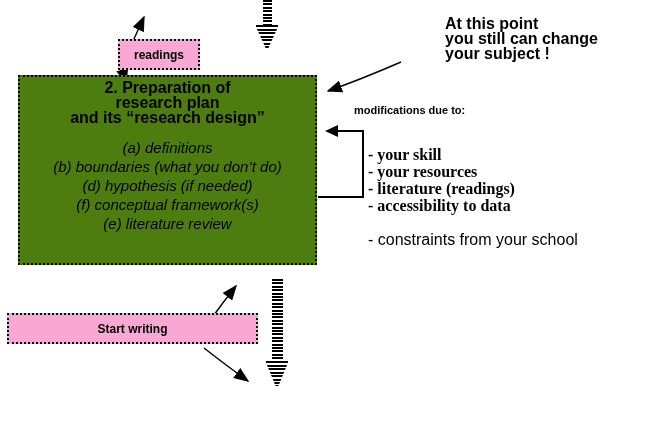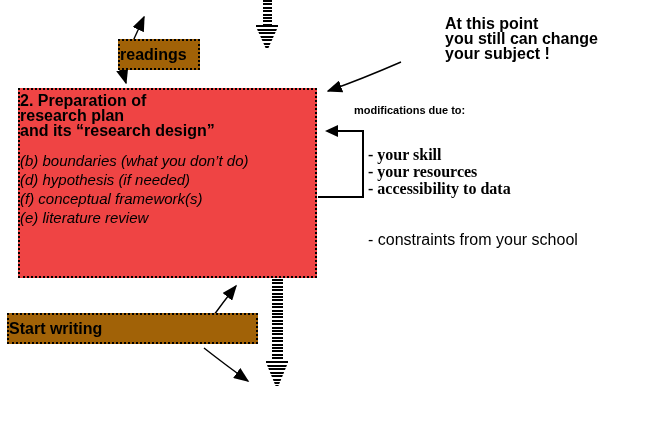--- a/index.html
+++ b/index.html
@@ -2,27 +2,28 @@
 <html><head>
 <meta charset="utf-8">
 <style>
   html,body{margin:0;padding:0;background:#ffffff;}
   .canvas{
     position:relative;width:667px;height:440px;background:#ffffff;
     font-family:"Liberation Sans","DejaVu Sans",sans-serif;color:#000;
     overflow:hidden;
   }
   .dotted-box{
-    position:absolute;border:2px dotted #000;background:#a16207;
-    display:flex;align-items:center;
-    font-weight:bold;font-size:16px;text-align:center;box-sizing:border-box;
+    position:absolute;border:2px dotted #000;background:#f9a8d4;
+    display:flex;align-items:center;justify-content:center;
+    font-weight:bold;font-size:12px;text-align:center;box-sizing:border-box;
   }
   .main-box{
-    position:absolute;left:18px;top:88px;width:299px;height:190px;
-    border:2px dotted #000;background:#ef4444;box-sizing:border-box;
+    position:absolute;left:18px;top:75px;width:299px;height:190px;
+    border:2px dotted #000;background:#4d7c0f;box-sizing:border-box;
+    text-align:center;
   }
   .main-title{font-weight:bold;font-size:16px;line-height:15px;margin-top:3px;}
   .main-title div{white-space:nowrap;}
   .main-items{font-style:italic;font-size:15px;line-height:19px;margin-top:13px;}
   .annotation{
     position:absolute;left:405px;top:16px;font-weight:bold;font-size:16px;
     line-height:15px;white-space:nowrap;margin-left:40px;
   }
   .mod-heading{
     position:absolute;left:354px;top:104px;font-weight:bold;font-size:11px;
@@ -85,37 +86,39 @@
     <span>readings</span>
   </div>
 
   <div class="main-box">
     <div class="main-title">
       <div>2. Preparation of</div>
       <div>research plan</div>
       <div>and its “research design”</div>
     </div>
     <div class="main-items">
+      <div>(a) definitions</div>
       <div>(b) boundaries (what you don’t do)</div>
       <div>(d) hypothesis (if needed)</div>
       <div>(f) conceptual framework(s)</div>
       <div>(e) literature review</div>
     </div>
   </div>
 
   <div class="annotation">
     <div>At this point</div>
     <div>you still can change</div>
     <div>your subject !</div>
   </div>
 
   <div class="mod-heading">modifications due to:</div>
   <div class="mod-list">
     <div>- your skill</div>
     <div>- your resources</div>
+    <div>- literature (readings)</div>
     <div>- accessibility to data</div>
   </div>
   <div class="mod-extra">- constraints from your school</div>
 
   <div class="dotted-box" style="left:7px;top:313px;width:251px;height:31px;">
     <span>Start writing</span>
   </div>
 
 </div>
 

